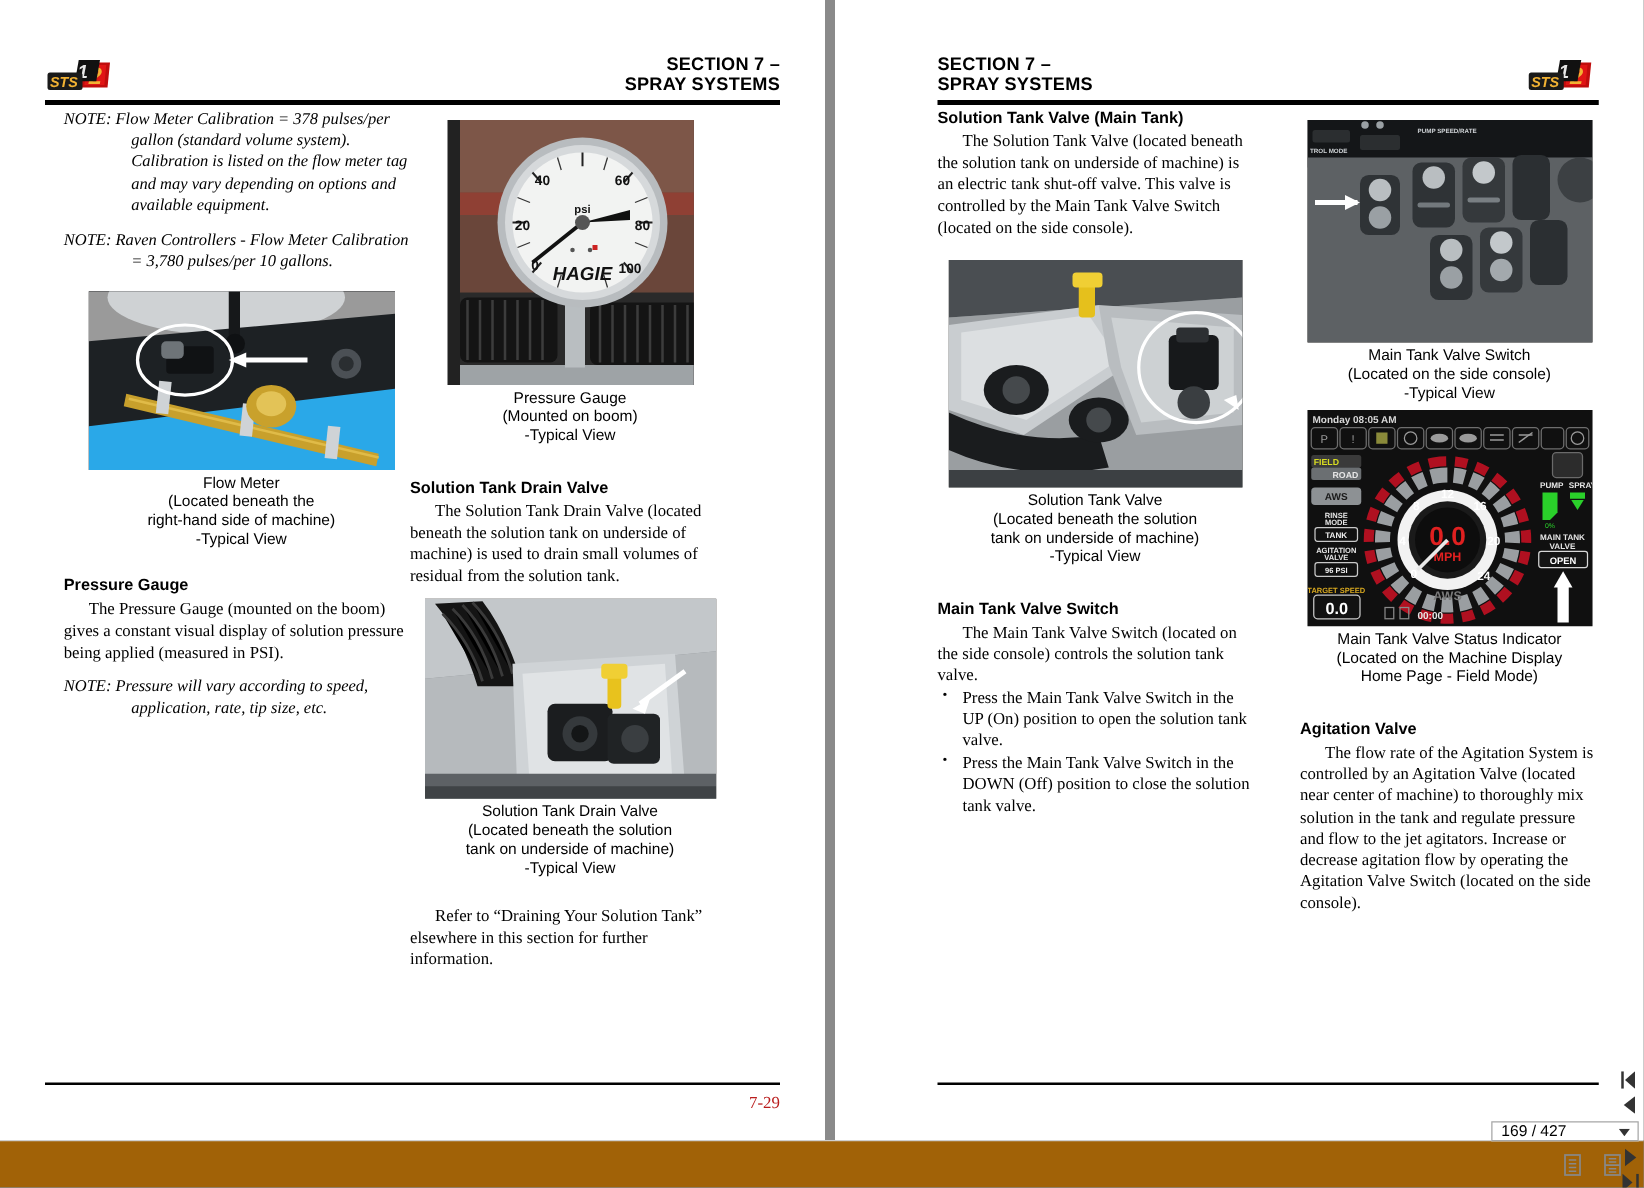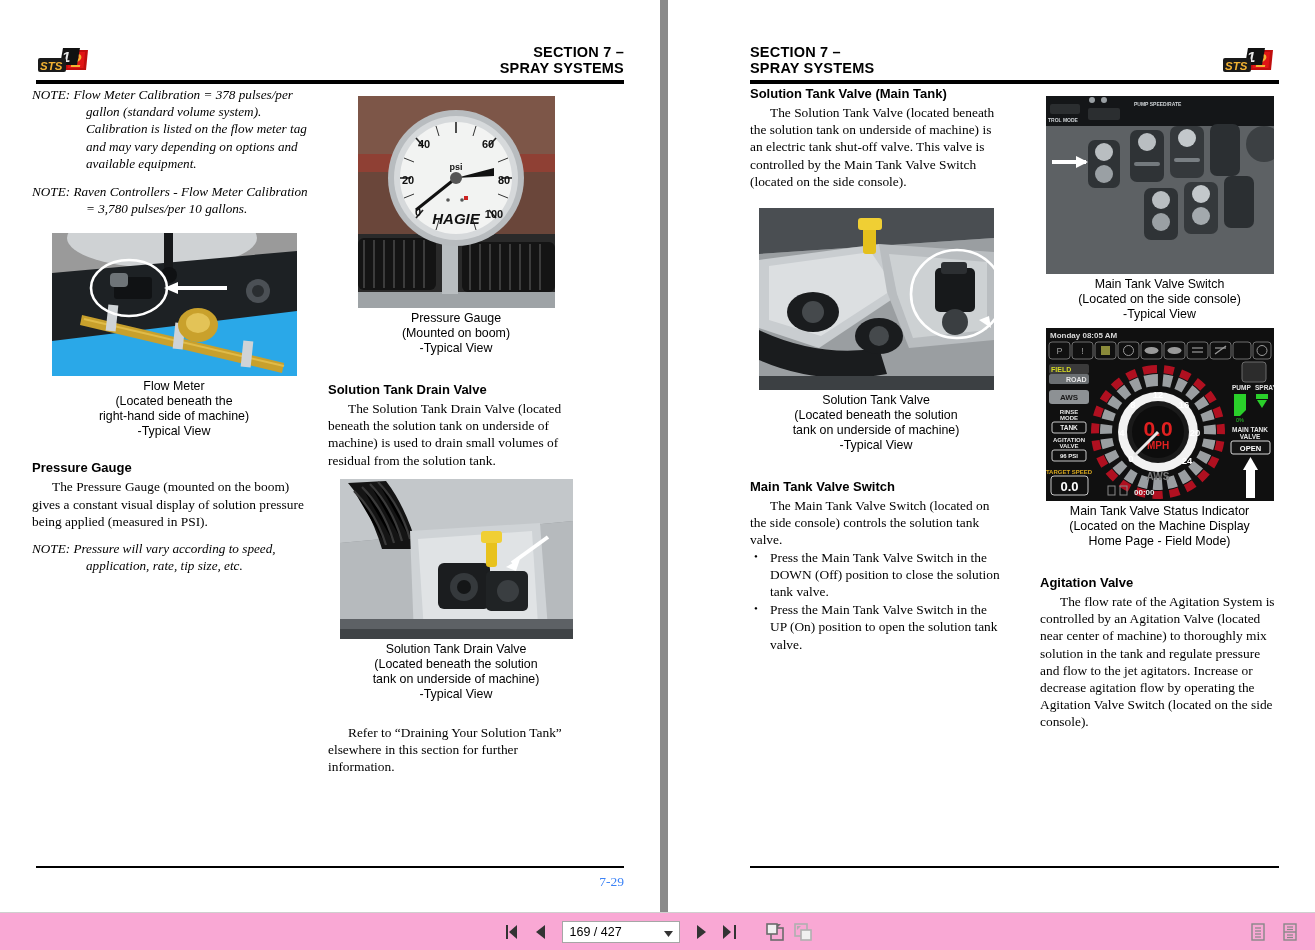--- a/index.html
+++ b/index.html
@@ -105,35 +105,36 @@
     position: absolute; left: 4px; top: -1px;
     font-size: 11px;
   }
 
   
   .foot-rule { position: absolute; height: 2px; background: #000; }
   .foot-num {
     position: absolute;
     font-family: "Liberation Serif", serif;
     font-size: 13.5px;
-    color: #3b82f6;
+    color: #b91c1c;
   }
 
   
   .fig { position: relative; background: #222; overflow: hidden; }
   .fig svg, .fig canvas { display:block; }
 
   
   .toolbar {
     position: absolute; left: 0; bottom: 0;
     width: 1315px; height: 38px;
-    background: #f9a8d4;
+    background: #a16207;
     border-top: 1px solid #cfcfcf;
-    display: flex; align-items: center; justify-content: center;
+    display: flex; align-items: flex-end; justify-content: center;
     gap: 6px;
+    flex-direction: column;
   }
   .tb-btn {
     width: 22px; height: 22px;
     display: flex; align-items: center; justify-content: center;
     background: transparent; border: none; cursor: pointer;
   }
   .tb-btn svg { display: block; }
   .pagebox {
     display: flex; align-items: center;
     width: 118px; height: 22px;
@@ -176,21 +177,21 @@
               <text x="26" y="14" font-family="Liberation Sans, sans-serif" font-size="15" font-weight="bold" font-style="italic" fill="#e8e8e8">1</text>
               <rect x="2" y="10" width="28" height="14" rx="2" fill="#1a1a1a"></rect>
               <text x="4" y="21.5" font-family="Liberation Sans, sans-serif" font-size="11.5" font-weight="bold" font-style="italic" fill="#f2b233">STS</text>
             </svg>
           </div>
           <div class="hdr-title" style="right:36px; top:44px; text-align:right;">SECTION 7 –
 SPRAY SYSTEMS</div>
           <div class="hdr-rule" style="left:36px; right:36px; top:80px;"></div>
         </div>
 
-        <div class="col" style="left:32px; width:284px;">
+        <div class="col" style="left:51px; width:284px;">
 
           <div class="note">
             <span class="lbl">NOTE:</span>
             <span>Flow Meter Calibration = 378 pulses/per gallon (standard volume system). Calibration is listed on the flow meter tag and may vary depending on options and available equipment.</span>
           </div>
 
           <div class="note" style="margin-bottom:16px;">
             <span class="lbl">NOTE:</span>
             <b>Raven Controllers</b><span> - Flow Meter Calibration = 3,780 pulses/per 10 gallons.</span>
           </div>
@@ -233,21 +234,21 @@
           <div class="body indent">The Pressure Gauge (mounted on the boom) gives a constant visual display of solution pressure being applied (measured in PSI).</div>
 
           <div class="note">
             <span class="lbl">NOTE:</span>
             <span>Pressure will vary according to speed, application, rate, tip size, etc.</span>
           </div>
         </div>
 
         <div class="col" style="left:328px; width:256px; top:96px;">
 
-          <div class="fig" style="width:197px; height:212px; margin:0 auto;">
+          <div class="fig" style="width:197px; height:212px; margin:0 auto;padding-left:10px;">
             <svg width="197" height="212" viewBox="0 0 197 212">
               <rect width="197" height="212" fill="#6e4a3c"></rect>
               <rect y="0" width="197" height="58" fill="#7d5648"></rect>
               <rect y="58" width="197" height="18" fill="#8f4034"></rect>
               <rect y="76" width="197" height="62" fill="#6a463a"></rect>
               <rect y="138" width="197" height="74" fill="#2a2a2a"></rect>
 
               <g fill="#141414">
                 <rect x="0" y="142" width="78" height="52" rx="6"></rect>
                 <rect x="104" y="146" width="93" height="50" rx="6"></rect>
@@ -429,22 +430,22 @@
           </div>
           <div class="caption">Solution Tank Valve
 (Located beneath the solution
 tank on underside of machine)
 -Typical View</div>
 
           <div class="h2" style="margin-top:26px;">Main Tank Valve Switch</div>
           <div class="body indent" style="margin-bottom:0;">The Main Tank Valve Switch (located on the side console) controls the solution tank valve.</div>
 
           <ul class="bullets">
+            <li>Press the Main Tank Valve Switch in the UP (On) position to open the solution tank valve.</li>
             <li>Press the Main Tank Valve Switch in the DOWN (Off) position to close the solution tank valve.</li>
-            <li>Press the Main Tank Valve Switch in the UP (On) position to open the solution tank valve.</li>
           </ul>
         </div>
 
         <div class="col" style="left:372px; width:239px; top:96px;">
 
           <div class="fig" style="width:228px; height:178px; margin:0 auto;">
             <svg width="228" height="178" viewBox="0 0 228 178">
               <rect width="228" height="178" fill="#55595c"></rect>
               <path d="M0 0 L228 0 L228 30 L0 38 Z" fill="#141618"></path>
               <rect x="0" y="30" width="228" height="148" fill="#5d6164"></rect>

